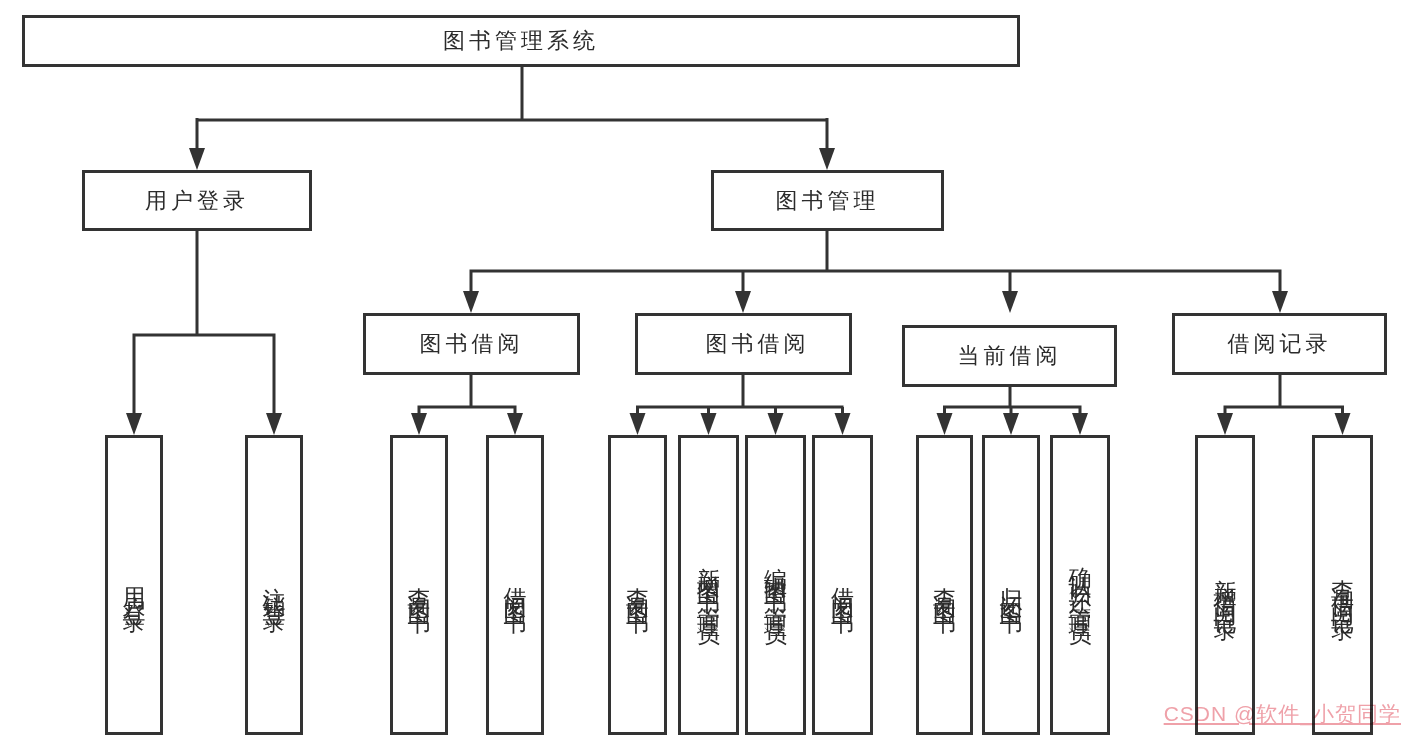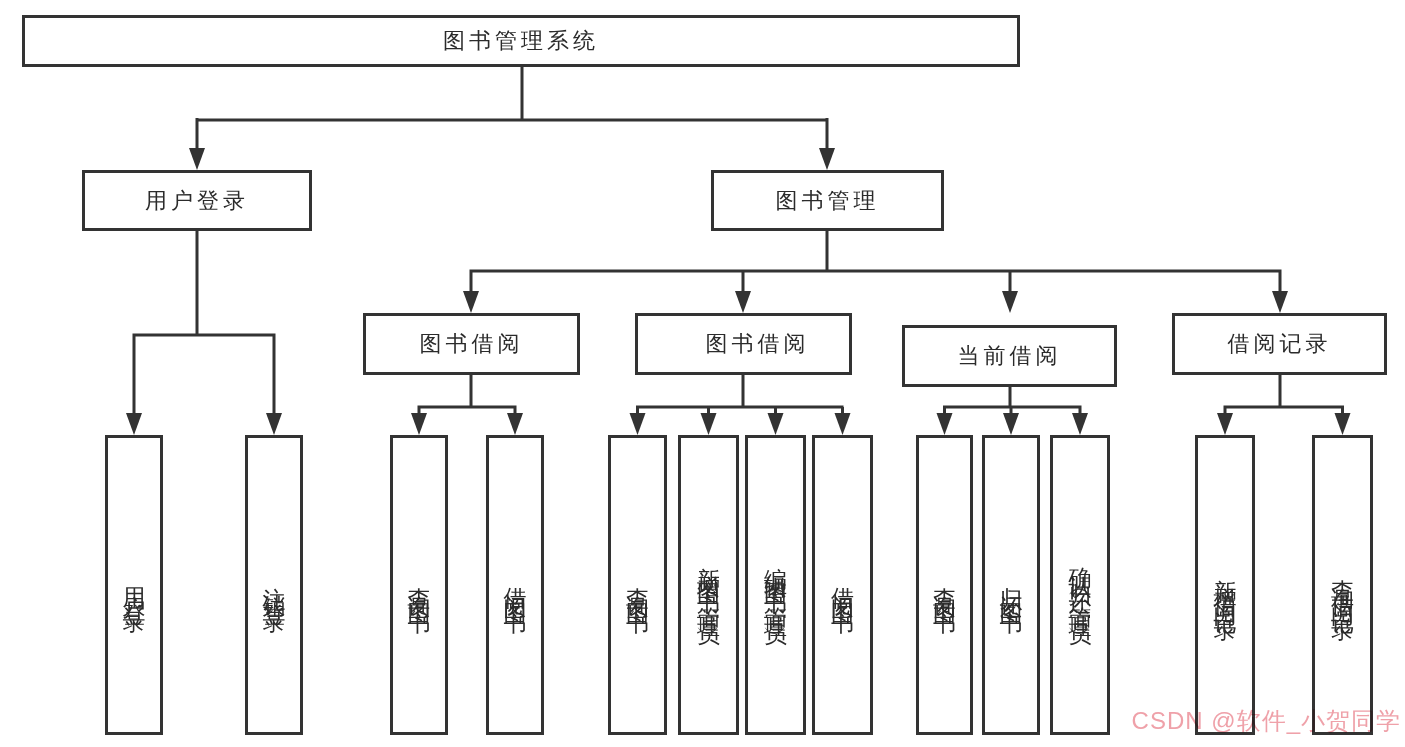--- a/index.html
+++ b/index.html
@@ -41,26 +41,27 @@
   .vbox {
     writing-mode: vertical-lr;
     text-orientation: mixed;
     font-size: 23px;
     letter-spacing: 8px;
     line-height: 1;
   }
   .watermark {
     position: absolute;
     right: 4px;
-    bottom: 10px;
-    font-size: 24px;
+    bottom: 19px;
+    font-size: 21px;
     letter-spacing: 1px;
     z-index: 10;
     mix-blend-mode: multiply;
     white-space: nowrap;
+    text-decoration: underline;
   }
 </style>
 </head>
 <body>
 
 <div class="stage">
 
   <svg class="connectors" width="1405" height="747" viewBox="0 0 1405 747" xmlns="http://www.w3.org/2000/svg">
 
     <g stroke="#333333" stroke-width="3" fill="none">

